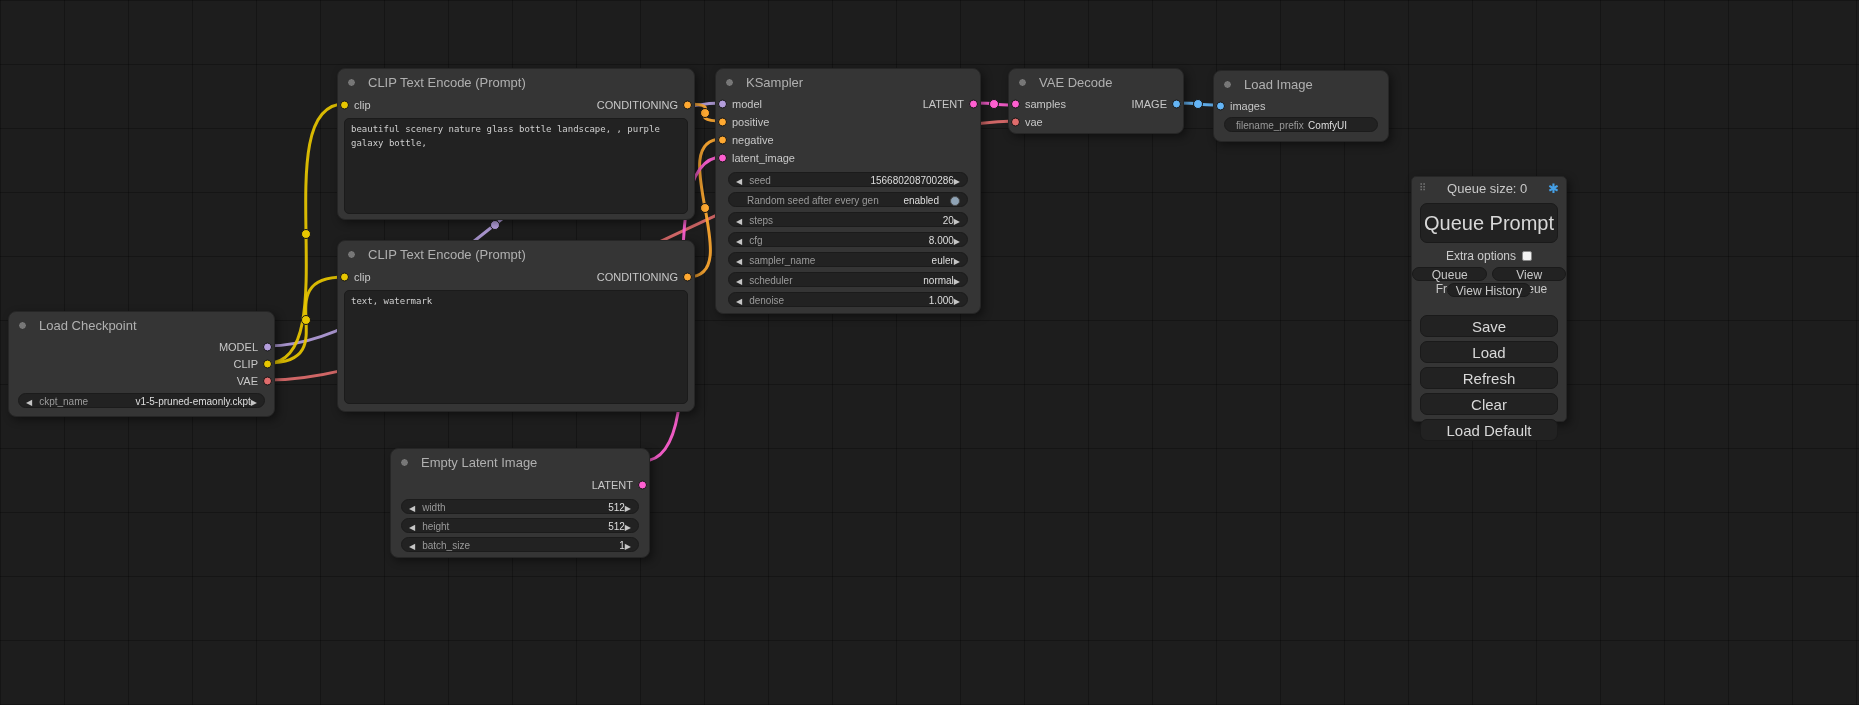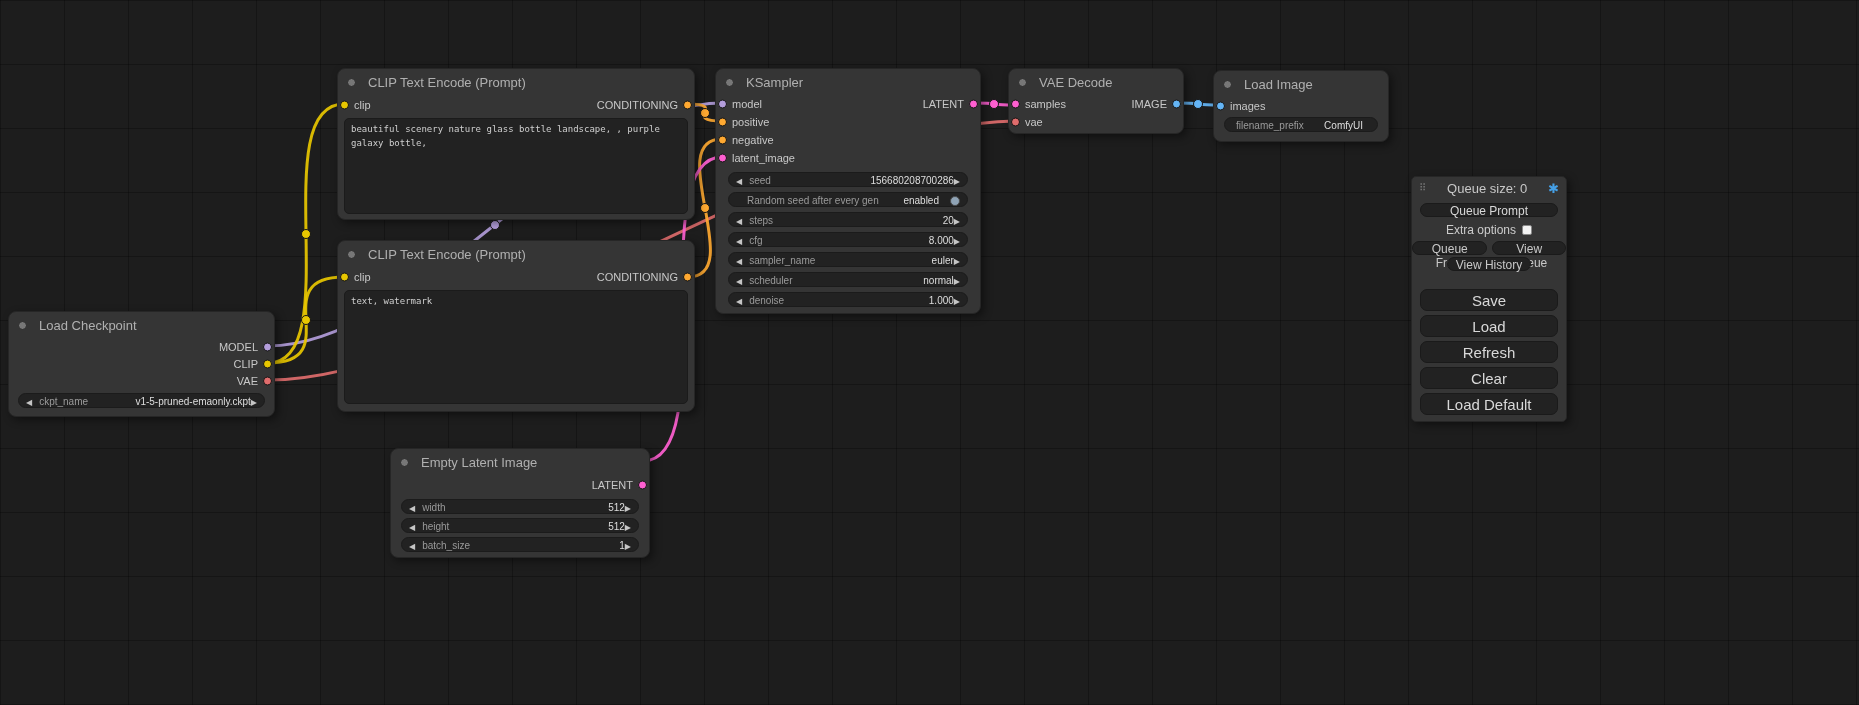--- a/index.html
+++ b/index.html
@@ -29,38 +29,38 @@
   .plabel-r{margin-left:auto}
   .pdot{position:absolute;top:50%;transform:translateY(-50%);width:9px;height:9px;border-radius:50%;border:1px solid #161616}
   .pdot.in{left:2px}
   .pdot.out{right:2px}
 
   .widget{display:flex;align-items:flex-end;background:#222;border:1px solid #1b1b1b;border-radius:9px;
           height:15px;margin:4px 10px 0;padding:0 7px;font-size:10px;color:#9a9a9a;white-space:nowrap}
   .widget .arrow{font-size:8px;color:#c5c5c5;line-height:1}
   .widget .wname{margin-left:7px}
   .widget .wvalue{margin-left:auto;color:#dedede}
-  .widget.no-arrows .wvalue{margin-right:7px}
+  .widget.no-arrows .wvalue{margin-right:23px}
   .kw{margin:5px 12px 0}
   .toggle-row{padding-left:18px}
   .knob{width:10px;height:10px;border-radius:50%;background:#8fa3b5;border:1px solid #4a4a4a;margin-left:5px;flex:0 0 auto}
 
   .prompt-box{background:#222;border:1px solid #1b1b1b;border-radius:5px;margin:3px 6px;padding:4px 6px;
               font-family:"DejaVu Sans Mono",monospace;font-size:9px;line-height:1.5;color:#cfcfcf;
               white-space:pre-wrap;overflow:hidden;word-break:break-word}
 
   .queue-panel{position:absolute;left:1411px;top:176px;width:156px;height:246px;z-index:3;
                background:#353535;border:1px solid #262626;border-radius:5px;box-shadow:3px 3px 9px rgba(0,0,0,.45)}
   .qp-header{display:flex;align-items:center;height:22px;padding:0 7px;color:#c8c8c8;font-size:13px}
   .drag-handle{font-size:10px;color:#777;line-height:1}
   .qp-title{flex:1;text-align:center}
   .gear{font-size:13px;color:#45a0e6;line-height:1}
   .qp-btn{display:block;background:#222;border:1px solid #1a1a1a;border-radius:7px;color:#d8d8d8;
           font-family:"Liberation Sans",sans-serif;text-align:center;cursor:pointer}
-  .qp-big{width:calc(100% - 16px);margin:4px 8px 0;height:14px;font-size:12px}
+  .qp-big{width:calc(100% - 16px);margin:4px 8px 0;height:40px;font-size:20px}
   .qp-med{width:calc(100% - 16px);margin:4px 8px 0;height:22px;font-size:15px}
   .qp-med.first{margin-top:18px}
   .qp-extra{display:flex;align-items:center;justify-content:center;gap:6px;height:18px;margin-top:4px;font-size:12px;color:#ccc}
   .checkbox{width:10px;height:10px;background:#f2f2f2;border:1px solid #888;border-radius:2px}
   .qp-row{display:flex;justify-content:center;gap:5px;margin-top:2px}
   .qp-small{height:14px;font-size:12px;padding:0 8px;border-radius:7px;background:#222;border:1px solid #1a1a1a;color:#c8c8c8;
             font-family:"Liberation Sans",sans-serif;cursor:pointer}
 </style>
 </head>
 <body>

